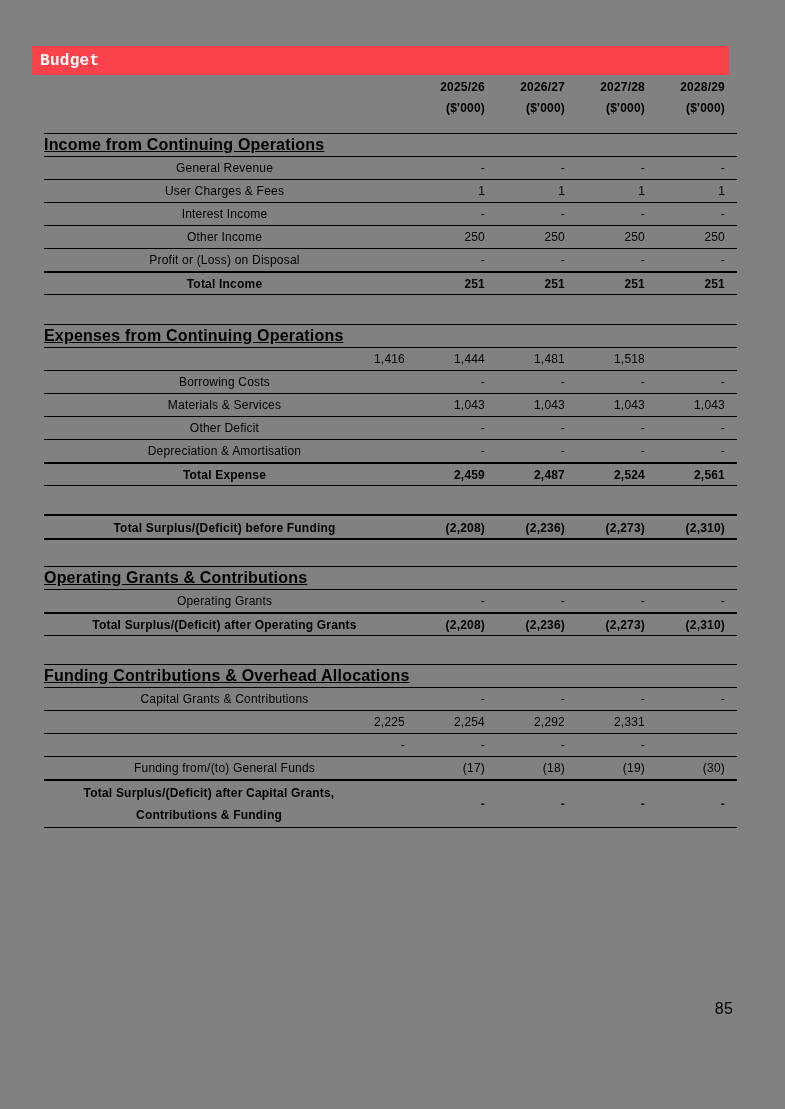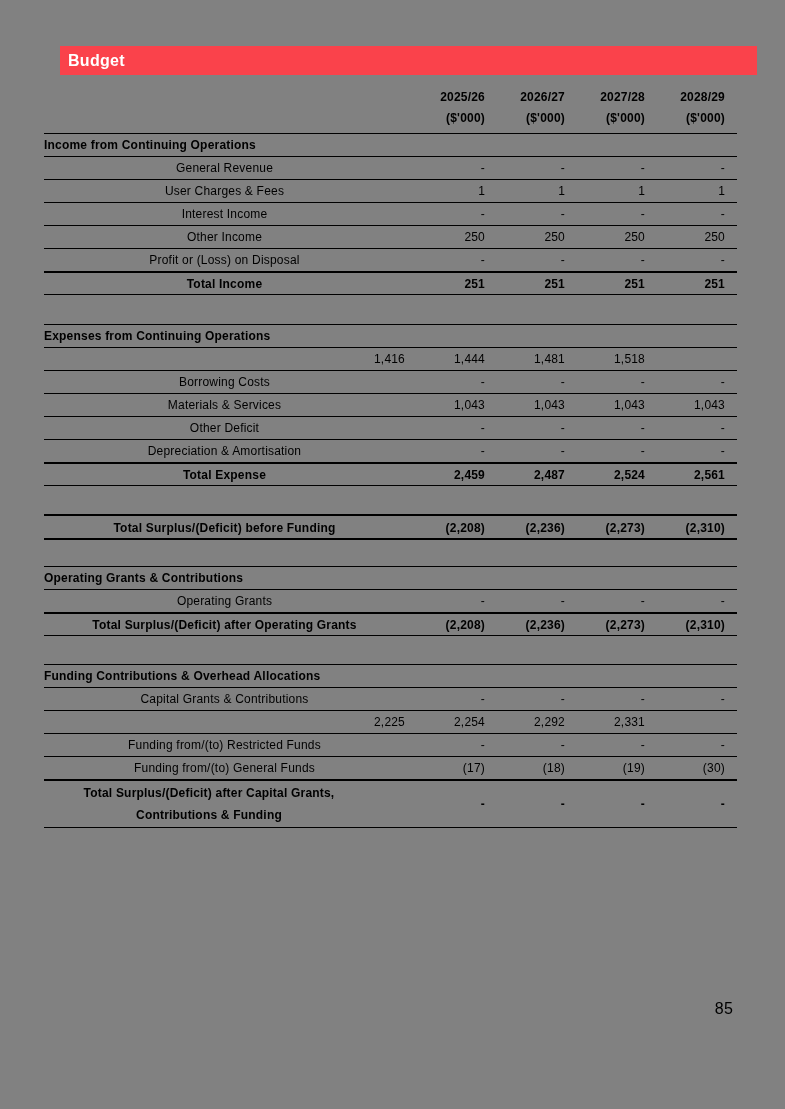--- a/index.html
+++ b/index.html
@@ -15,41 +15,42 @@
     position: relative;
     overflow: hidden;
   }
   .page {
     position: absolute;
     inset: 0;
   }
   
   .banner {
     position: absolute;
-    left: 60px;
+    left: 32px;
     top: 46px;
     width: 697px;
     height: 29px;
     background: #FA424B;
     box-sizing: border-box;
     display: flex;
     align-items: center;
+    font-family: Liberation Mono, monospace;
   }
   .banner .banner-label {
     color: #ffffff;
     font-weight: bold;
     font-size: 16px;
     letter-spacing: 0.3px;
     padding-left: 8px;
   }
   
   .col-headers {
     position: absolute;
     left: 44px;
-    top: 87px;
+    top: 77px;
     width: 693px;
     box-sizing: border-box;
     display: grid;
     grid-template-columns: 1fr 80px 80px 80px 80px;
     padding-right: 12px;
   }
   .col-header {
     text-align: right;
     font-weight: bold;
     font-size: 12px;
@@ -60,26 +61,27 @@
   .section {
     position: absolute;
     left: 44px;
     width: 693px;
     box-sizing: border-box;
     border-bottom: 1.5px solid #000;
   }
   .hrow {
     border-top: 1.5px solid #000;
     font-weight: bold;
-    font-size: 12px;
+    font-size: 16px;
     line-height: 22px;
     height: 22px;
     letter-spacing: 0.2px;
     white-space: nowrap;
     overflow: hidden;
+    text-decoration: underline;
   }
   .row {
     display: grid;
     grid-template-columns: 1fr 80px 80px 80px 80px;
     padding-right: 12px;
     box-sizing: border-box;
     border-top: 1px solid #000;
     font-size: 12px;
     line-height: 23px;
     height: 23px;
@@ -269,21 +271,20 @@
       <div class="val">-</div>
       <div class="val">-</div>
     </div>
     <div class="row">
       <div class="val">2,225</div>
       <div class="val">2,254</div>
       <div class="val">2,292</div>
       <div class="val">2,331</div>
     </div>
     <div class="row">
-      <div class="label">Funding from/(to) Restricted Funds</div>
       <div class="val">-</div>
       <div class="val">-</div>
       <div class="val">-</div>
       <div class="val">-</div>
     </div>
     <div class="row">
       <div class="label">Funding from/(to) General Funds</div>
       <div class="val">(17)</div>
       <div class="val">(18)</div>
       <div class="val">(19)</div>

